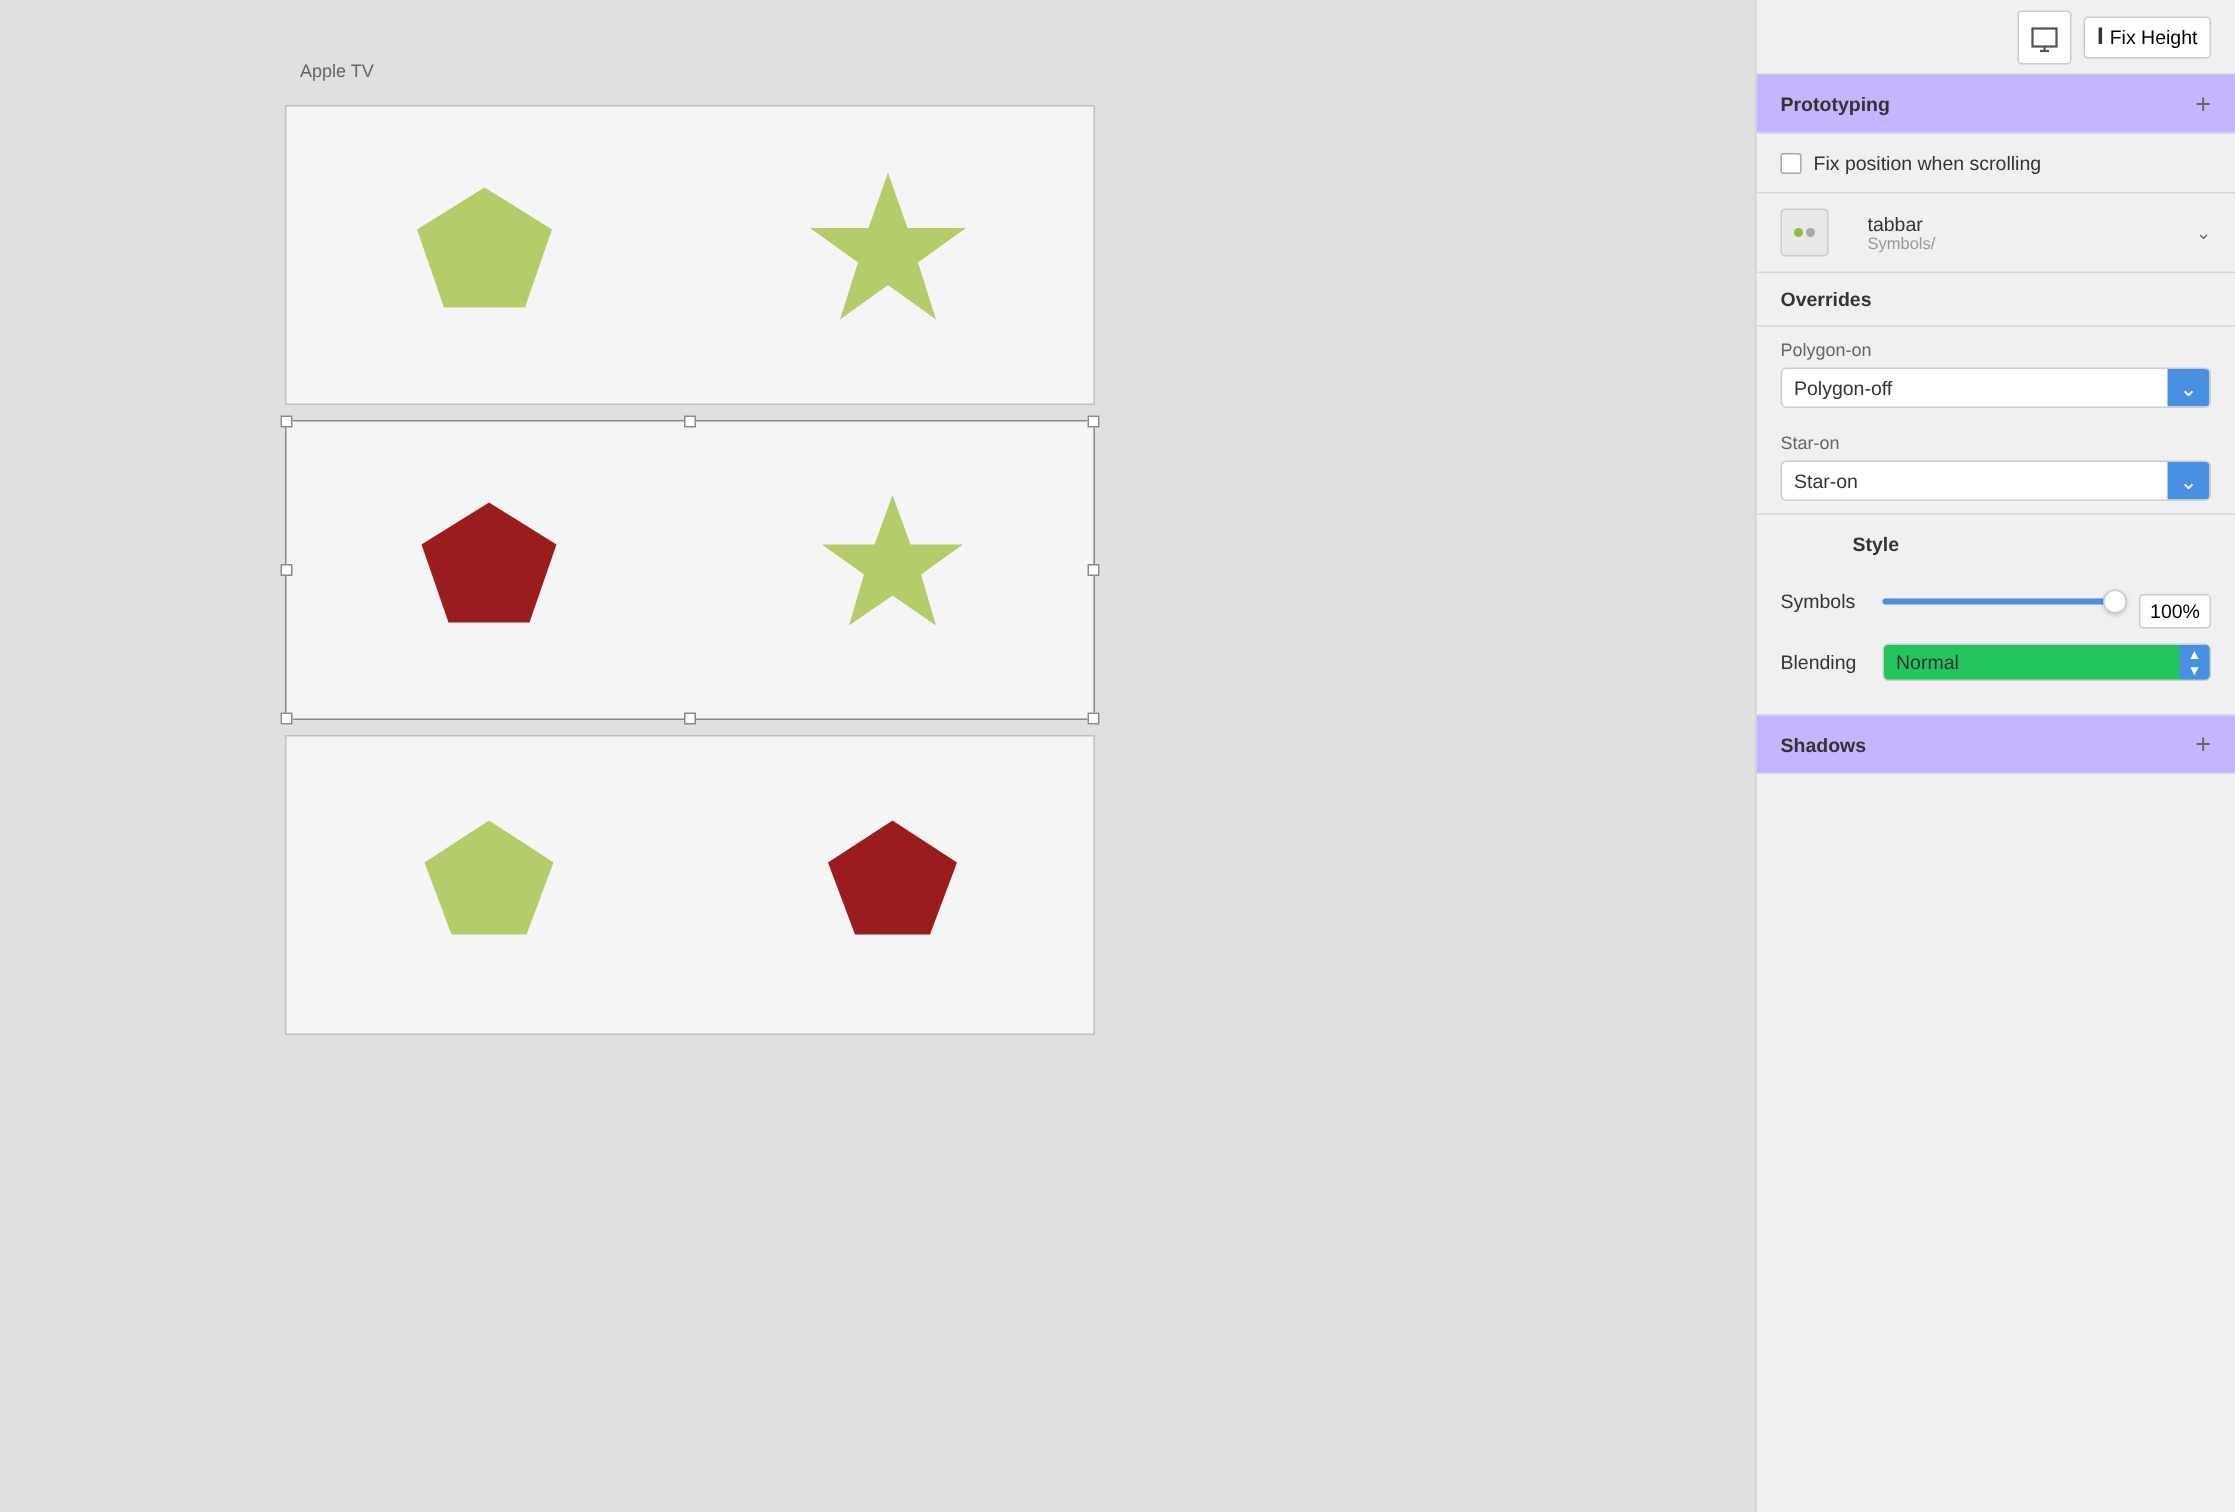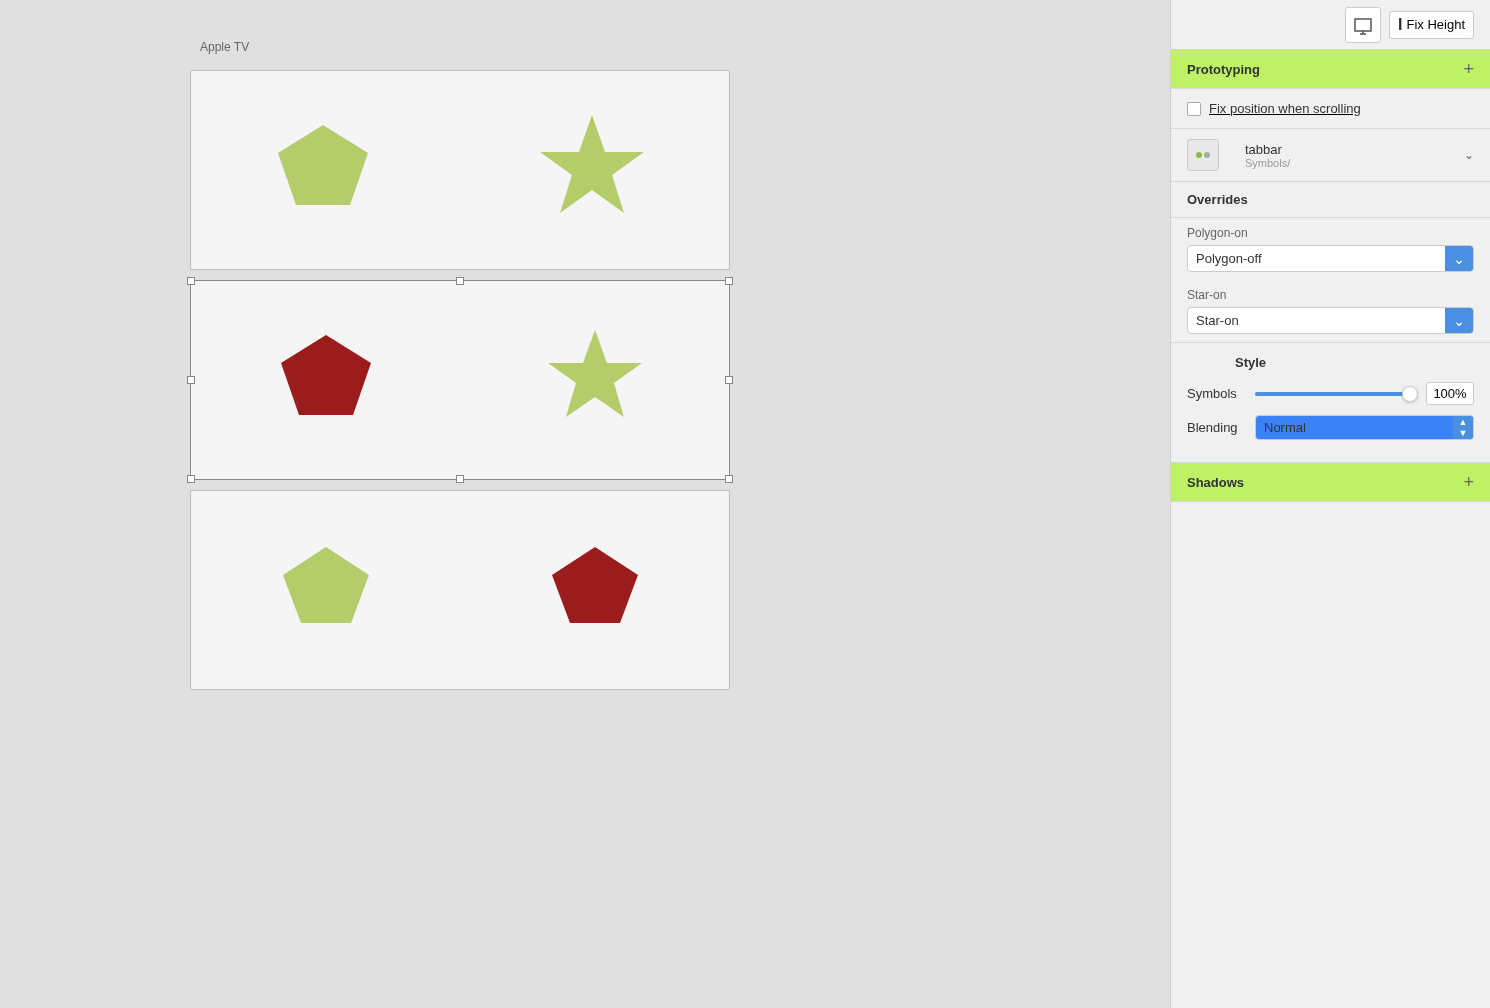--- a/index.html
+++ b/index.html
@@ -119,21 +119,21 @@
       font-size: 13px;
     }
 
     
     .section-header {
       display: flex;
       align-items: center;
       justify-content: space-between;
       padding: 10px 16px;
       border-bottom: 1px solid #d8d8d8;
-      background: #bef264;
+      background: #c4b5fd;
     }
 
     .section-title {
       font-size: 13px;
       font-weight: 600;
       color: #333;
     }
 
     .section-add {
       font-size: 18px;
@@ -142,21 +142,20 @@
       line-height: 1;
     }
 
     
     .fix-scroll-row {
       display: flex;
       align-items: center;
       gap: 8px;
       padding: 12px 16px;
       border-bottom: 1px solid #d8d8d8;
-      text-decoration: underline;
     }
 
     .checkbox {
       width: 14px;
       height: 14px;
       border: 1px solid #aaa;
       background: white;
       border-radius: 2px;
       cursor: pointer;
     }
@@ -340,21 +339,21 @@
       border-radius: 3px;
       font-size: 13px;
     }
 
     
     .blending-select {
       flex: 1;
       display: flex;
       align-items: center;
       border: 1px solid #ccc;
-      background: #3b82f6;
+      background: #22c55e;
       border-radius: 4px;
       overflow: hidden;
     }
 
     .blending-text {
       flex: 1;
       padding: 4px 8px;
       font-size: 13px;
       color: #333;
     }
@@ -509,21 +508,21 @@
     <div class="style-title">Style</div>
 
     <div class="style-row">
       <span class="style-label">Symbols</span>
       <div class="opacity-slider-container">
         <div class="slider-track">
           <div class="slider-fill" style="width:100%;"></div>
           <div class="slider-thumb"></div>
         </div>
       </div>
-      <input type="text" class="opacity-value" value="100%" style="border: 1px solid rgb(204, 204, 204); border-radius: 3px; font-size: 13px; padding: 3px 4px; width: 48px; text-align: center;">
+      <input type="text" class="opacity-value" value="100%" style="border: 1px solid rgb(204, 204, 204); border-radius: 3px; font-size: 13px; padding: 3px 4px; width: 48px; text-align: center; margin-top: 14px;">
     </div>
 
     <div class="style-row">
       <span class="style-label">Blending</span>
       <div class="blending-select">
         <span class="blending-text">Normal</span>
         <div class="blending-arrows">
           <span>▲</span>
           <span>▼</span>
         </div>

